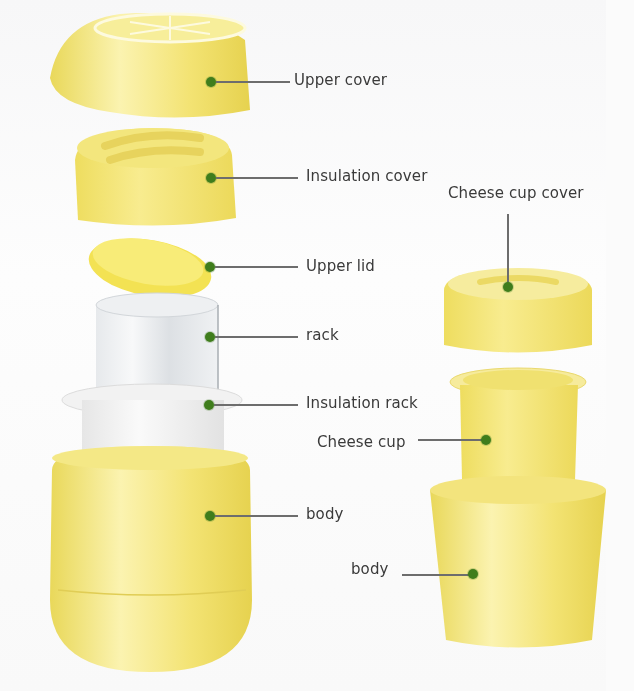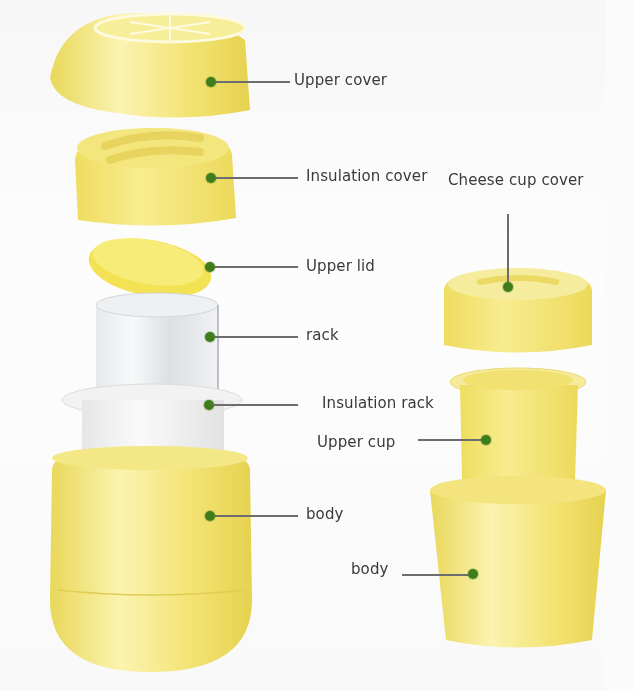--- a/index.html
+++ b/index.html
@@ -126,37 +126,37 @@
 
   <div>
     <span class="dot" style="left:205px;top:332px"></span>
     <span class="leader" style="left:215px;top:336px;width:83px"></span>
     <span class="label" style="left:306px;top:326px">rack</span>
   </div>
 
   <div>
     <span class="dot" style="left:204px;top:400px"></span>
     <span class="leader" style="left:214px;top:404px;width:84px"></span>
-    <span class="label" style="left:322px;top:394px">Insulation rack</span>
+    <span class="label" style="left:306px;top:394px">Insulation rack</span>
   </div>
 
   <div>
     <span class="dot" style="left:205px;top:511px"></span>
     <span class="leader" style="left:215px;top:515px;width:83px"></span>
     <span class="label" style="left:306px;top:505px">body</span>
   </div>
 
   <div>
-    <span class="label" style="left:448px;top:171px">Cheese cup cover</span>
+    <span class="label" style="left:448px;top:184px">Cheese cup cover</span>
     <span class="leader-v" style="left:507px;top:214px;height:70px"></span>
     <span class="dot" style="left:503px;top:282px"></span>
   </div>
 
   <div>
-    <span class="label" style="left:317px;top:433px">Upper cup</span>
+    <span class="label" style="left:317px;top:433px">Cheese cup</span>
     <span class="leader" style="left:418px;top:439px;width:65px"></span>
     <span class="dot" style="left:481px;top:435px"></span>
   </div>
 
   <div>
     <span class="label" style="left:351px;top:560px">body</span>
     <span class="leader" style="left:402px;top:574px;width:68px"></span>
     <span class="dot" style="left:468px;top:569px"></span>
   </div>
 

